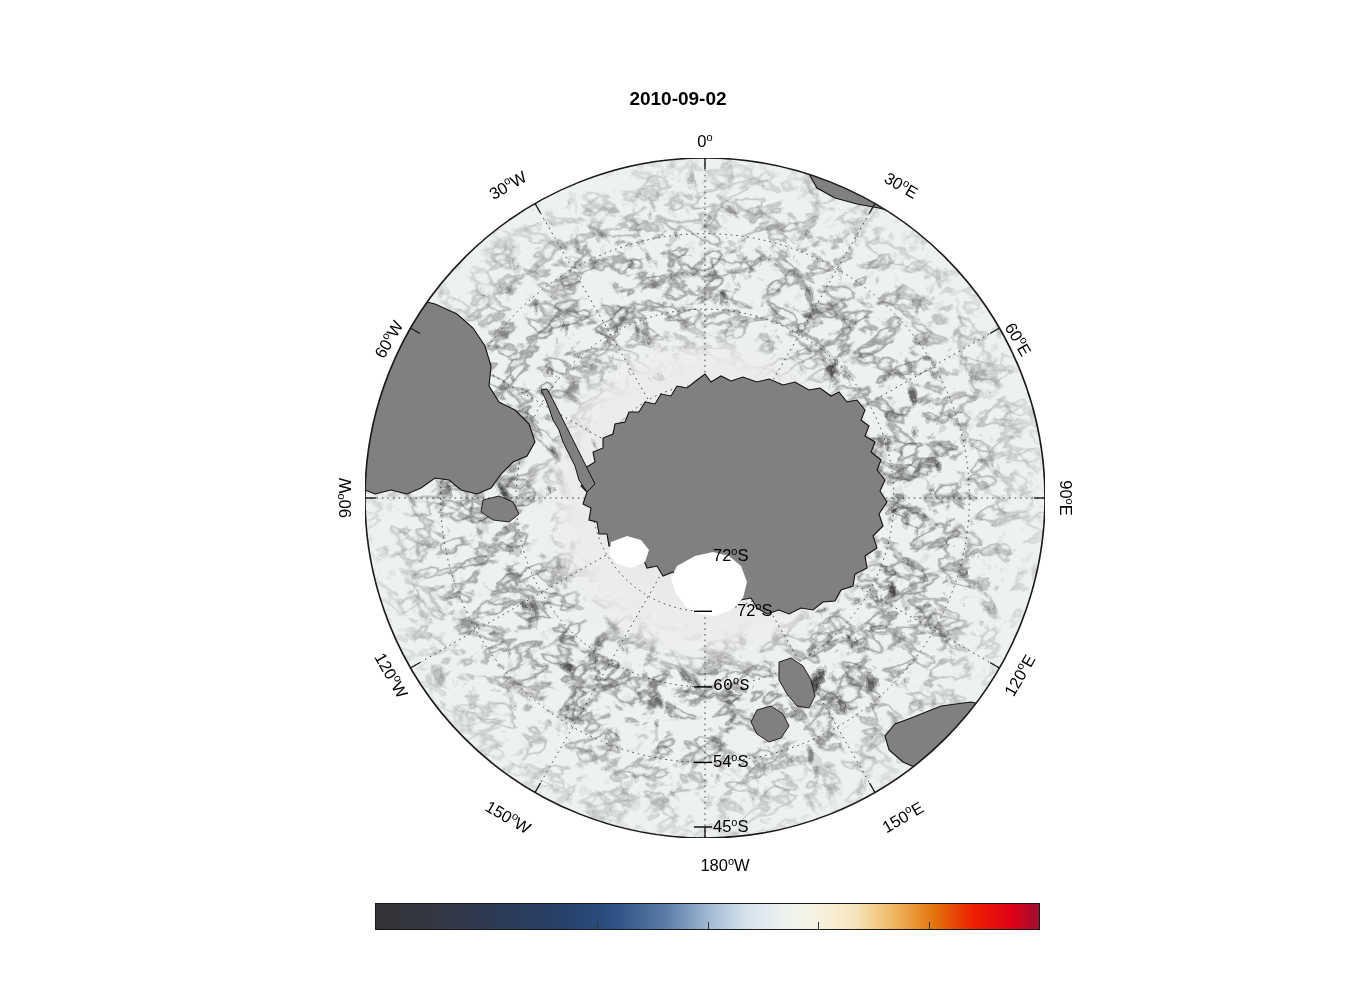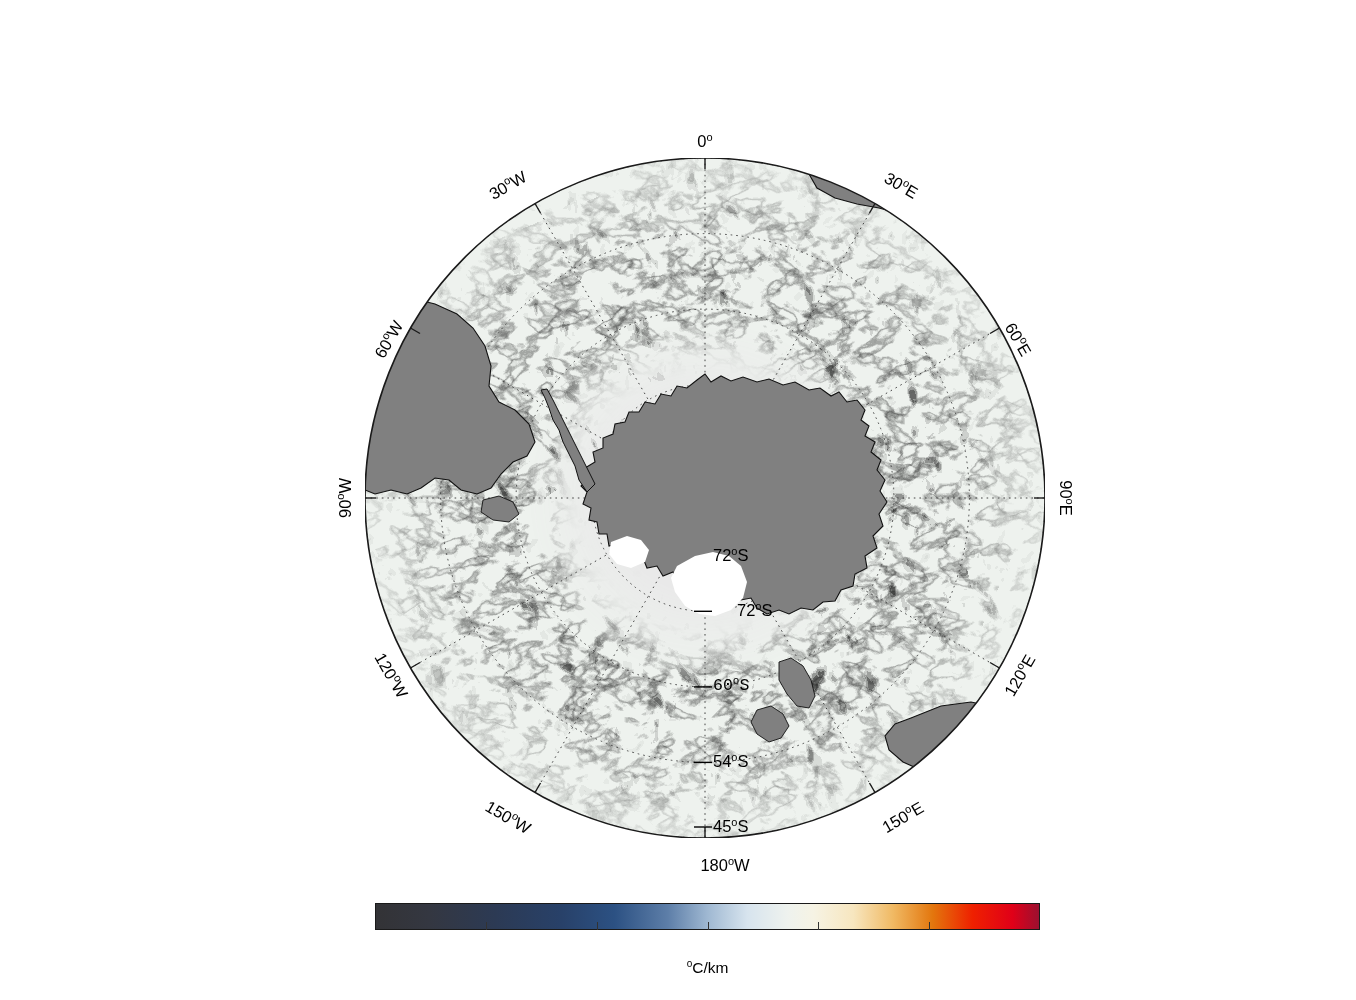--- a/index.html
+++ b/index.html
@@ -53,20 +53,21 @@
     position:absolute;left:0;top:56px;width:665px;text-align:center;
     font-size:15.5px;color:#000;
   }
   #cbar-units sup{font-size:10px;vertical-align:super;line-height:0;}
 </style>
 </head>
 <body>
 
 <div id="stage">
 
+  <div class="title" id="sub-title">2010-09-02</div>
 
   <div id="map-wrap">
     <svg id="map-svg" viewBox="0 0 680 680" xmlns="http://www.w3.org/2000/svg">
       <defs>
         <clipPath id="diskClip">
             <circle cx="340" cy="340" r="340"></circle>
           </clipPath>
 
         <filter id="eddyField" x="0" y="0" width="100%" height="100%" color-interpolation-filters="sRGB">
           <feTurbulence type="fractalNoise" baseFrequency="0.055 0.028" numOctaves="4" seed="21" result="n1"></feTurbulence>
@@ -323,18 +324,15 @@
 
   <div id="cbar-wrap">
     <div id="cbar" style="background: linear-gradient(to right, rgb(51, 51, 54) 0%, rgb(52, 55, 65) 8%, rgb(44, 58, 84) 18%, rgb(40, 65, 105) 28%, rgb(44, 81, 131) 36%, rgb(93, 126, 168) 44%, rgb(159, 184, 210) 50%, rgb(215, 228, 238) 56%, rgb(238, 242, 238) 62%, rgb(246, 243, 228) 66%, rgb(247, 230, 191) 72%, rgb(240, 185, 99) 78%, rgb(227, 118, 13) 84%, rgb(239, 32, 0) 90%, rgb(224, 0, 24) 96%, rgb(156, 16, 48) 100%);"></div>
     <div id="cbar-ticks">
       <div class="cbtick" style="left:110.8px;"></div>
       <div class="cbtick" style="left:221.7px;"></div>
       <div class="cbtick" style="left:332.5px;"></div>
       <div class="cbtick" style="left:443.3px;"></div>
       <div class="cbtick" style="left:554.2px;"></div>
     </div>
-    <div id="cbar-units">
-      <sup>o</sup><span>C/km</span>
-    </div>
   </div>
 
 </div>
 
 </body></html>

